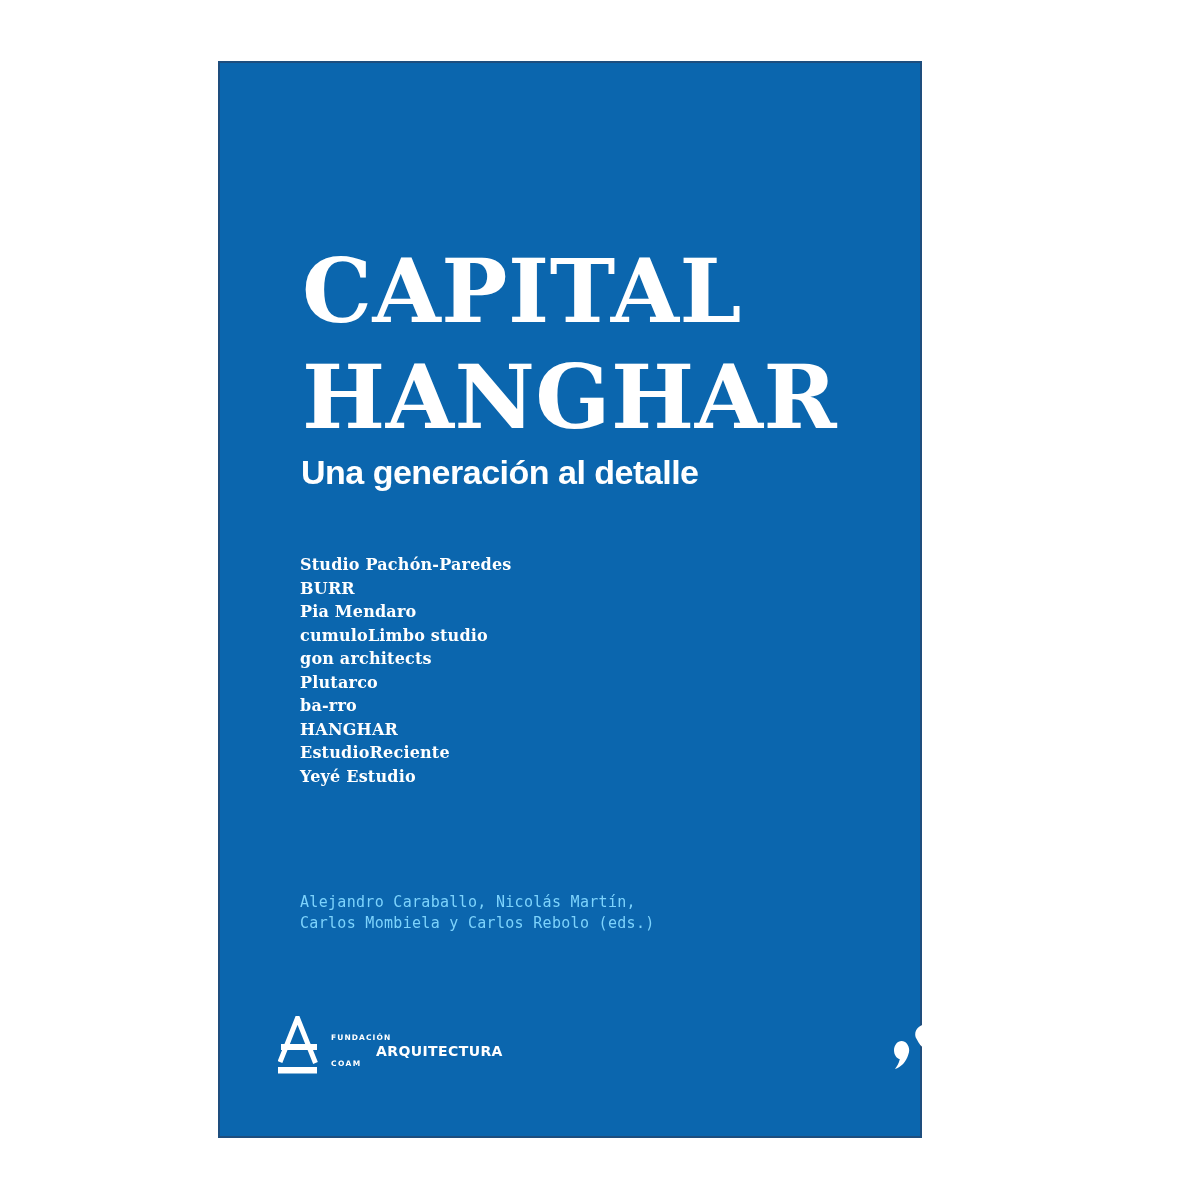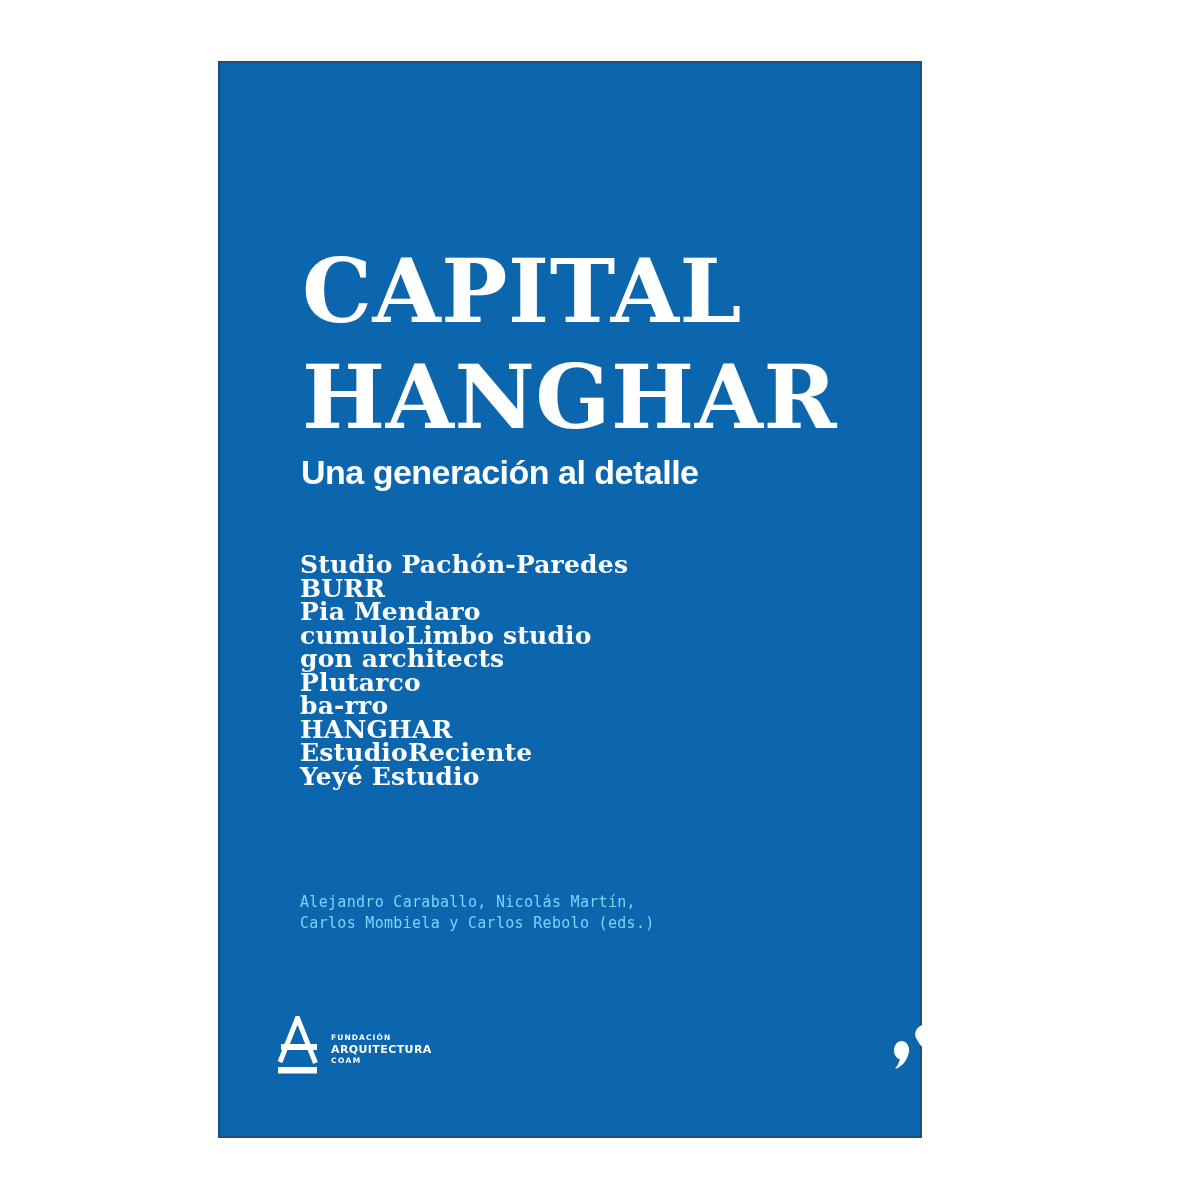--- a/index.html
+++ b/index.html
@@ -54,21 +54,21 @@
   }
   .studios {
     position: absolute;
     left: 80px;
     top: 490px;
     margin: 0;
     padding: 0;
     list-style: none;
     font-family: "DejaVu Serif", serif;
     font-weight: 700;
-    font-size: 25px;
+    font-size: 16px;
     line-height: 23.5px;
     letter-spacing: 0.2px;
     color: #ffffff;
   }
   .editors {
     position: absolute;
     left: 80px;
     top: 829px;
     font-family: "DejaVu Sans Mono", monospace;
     font-weight: 400;
@@ -95,24 +95,25 @@
     line-height: 1;
     color: #ffffff;
   }
   .foundation-line1 {
     font-size: 7.5px;
     font-weight: 700;
     letter-spacing: 1.1px;
     margin-bottom: 2px;
   }
   .foundation-line2 {
-    font-size: 11px;
+    font-size: 14px;
     font-weight: 700;
     letter-spacing: 0.4px;
     margin-bottom: 2px;
+    margin-left: 45px;
   }
   .foundation-line3 {
     font-size: 7.5px;
     font-weight: 700;
     letter-spacing: 1.4px;
   }
   .publisher-logo {
     position: absolute;
     left: 674px;
     top: 961px;

